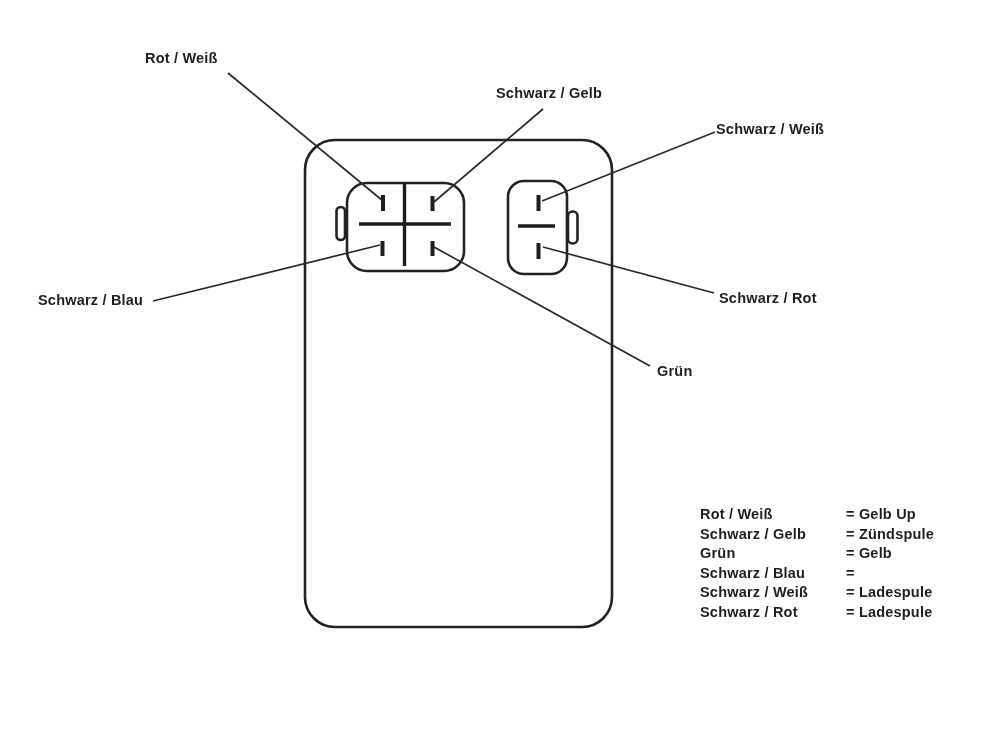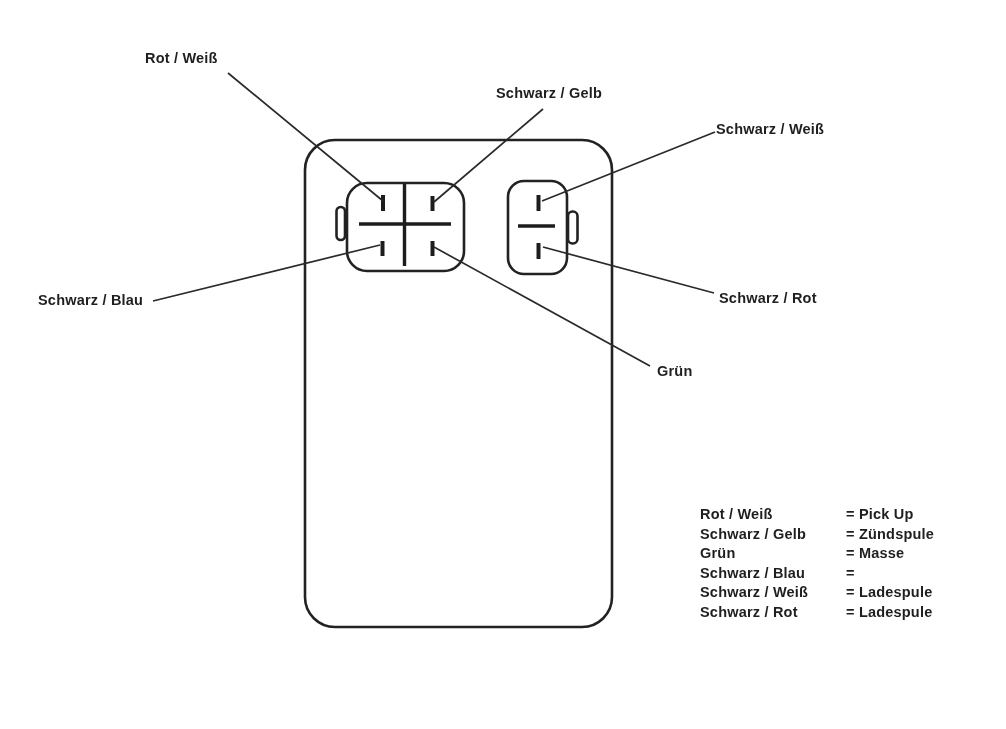--- a/index.html
+++ b/index.html
@@ -101,29 +101,29 @@
   <div class="label" style="left:145px; top:50px;">Rot / Weiß</div>
   <div class="label" style="left:496px; top:85px;">Schwarz / Gelb</div>
   <div class="label" style="left:716px; top:121px;">Schwarz / Weiß</div>
   <div class="label" style="left:38px; top:292px;">Schwarz / Blau</div>
   <div class="label" style="left:719px; top:290px;">Schwarz / Rot</div>
   <div class="label" style="left:657px; top:363px;">Grün</div>
 
   <div class="legend">
     <div class="legend-row">
       <span class="legend-wire">Rot / Weiß</span>
-      <span class="legend-value">= Pick Up</span>
+      <span class="legend-value">= Gelb Up</span>
     </div>
     <div class="legend-row">
       <span class="legend-wire">Schwarz / Gelb</span>
       <span class="legend-value">= Zündspule</span>
     </div>
     <div class="legend-row">
       <span class="legend-wire">Grün</span>
-      <span class="legend-value">= Masse</span>
+      <span class="legend-value">= Gelb</span>
     </div>
     <div class="legend-row">
       <span class="legend-wire">Schwarz / Blau</span>
       <span class="legend-value">=</span>
     </div>
     <div class="legend-row">
       <span class="legend-wire">Schwarz / Weiß</span>
       <span class="legend-value">= Ladespule</span>
     </div>
     <div class="legend-row">

